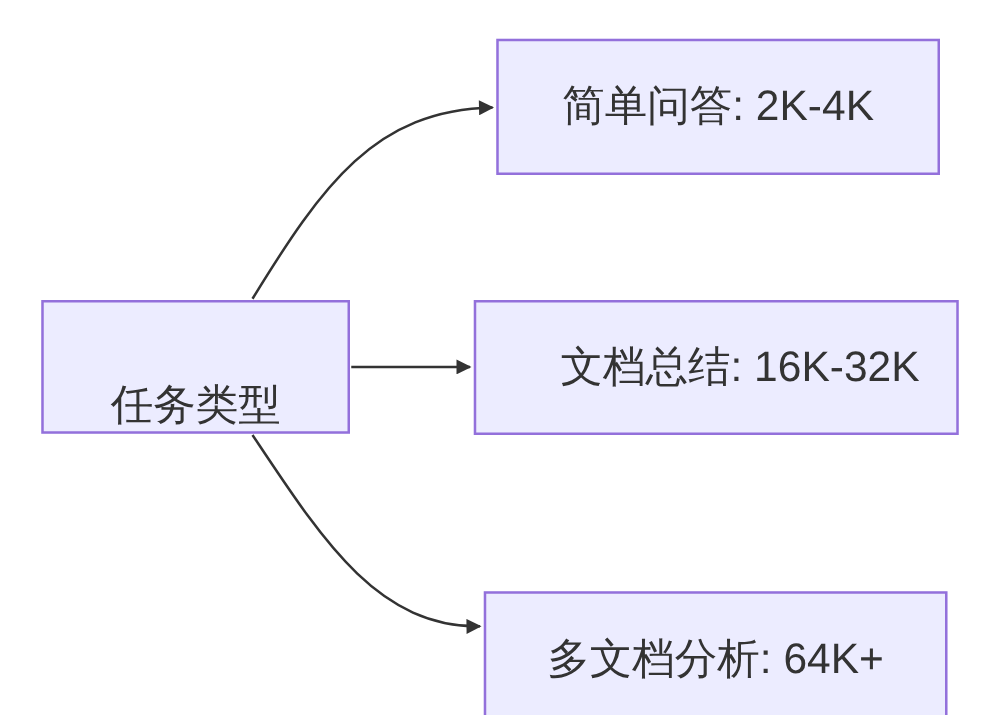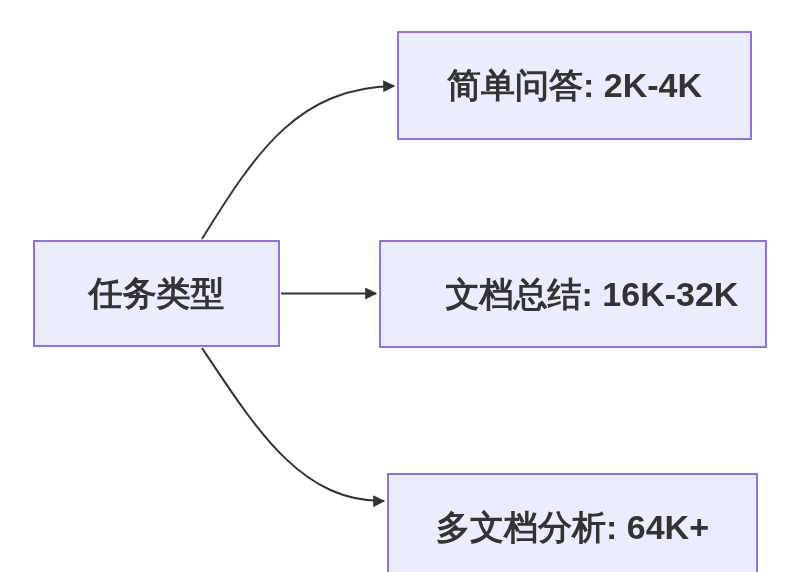--- a/index.html
+++ b/index.html
@@ -33,30 +33,29 @@
     stroke-width: 2px;
   }
   .arrowhead-shape { fill: var(--edge); }
   .node {
     position: absolute;
     background: var(--node-fill);
     border: 2px solid var(--node-border);
     display: flex;
     align-items: center;
     justify-content: center;
-    font-weight: bold;
   }
   .node .label {
     color: var(--text);
     font-size: 34px;
     line-height: 1.2;
     white-space: nowrap;
     text-align: center;
   }
-  .node-task-type   { left: 33px;  top: 240px; width: 247px; height: 107px; }
+  .node-task-type   { left: 33px;  top: 240px; width: 247px; height: 107px; align-items: flex-end; }
   .node-simple-qa   { left: 397px; top: 31px;  width: 355px; height: 109px; }
   .node-doc-summary { left: 379px; top: 240px; width: 388px; height: 108px; padding-left: 38px; }
   .node-multi-doc   { left: 387px; top: 446px; width: 371px; height: 109px; margin-top: 27px; }
 </style>
 </head>
 <body>
 
 <div class="canvas">
 
   <svg class="edges-layer" viewBox="0 0 787 572" xmlns="http://www.w3.org/2000/svg">

